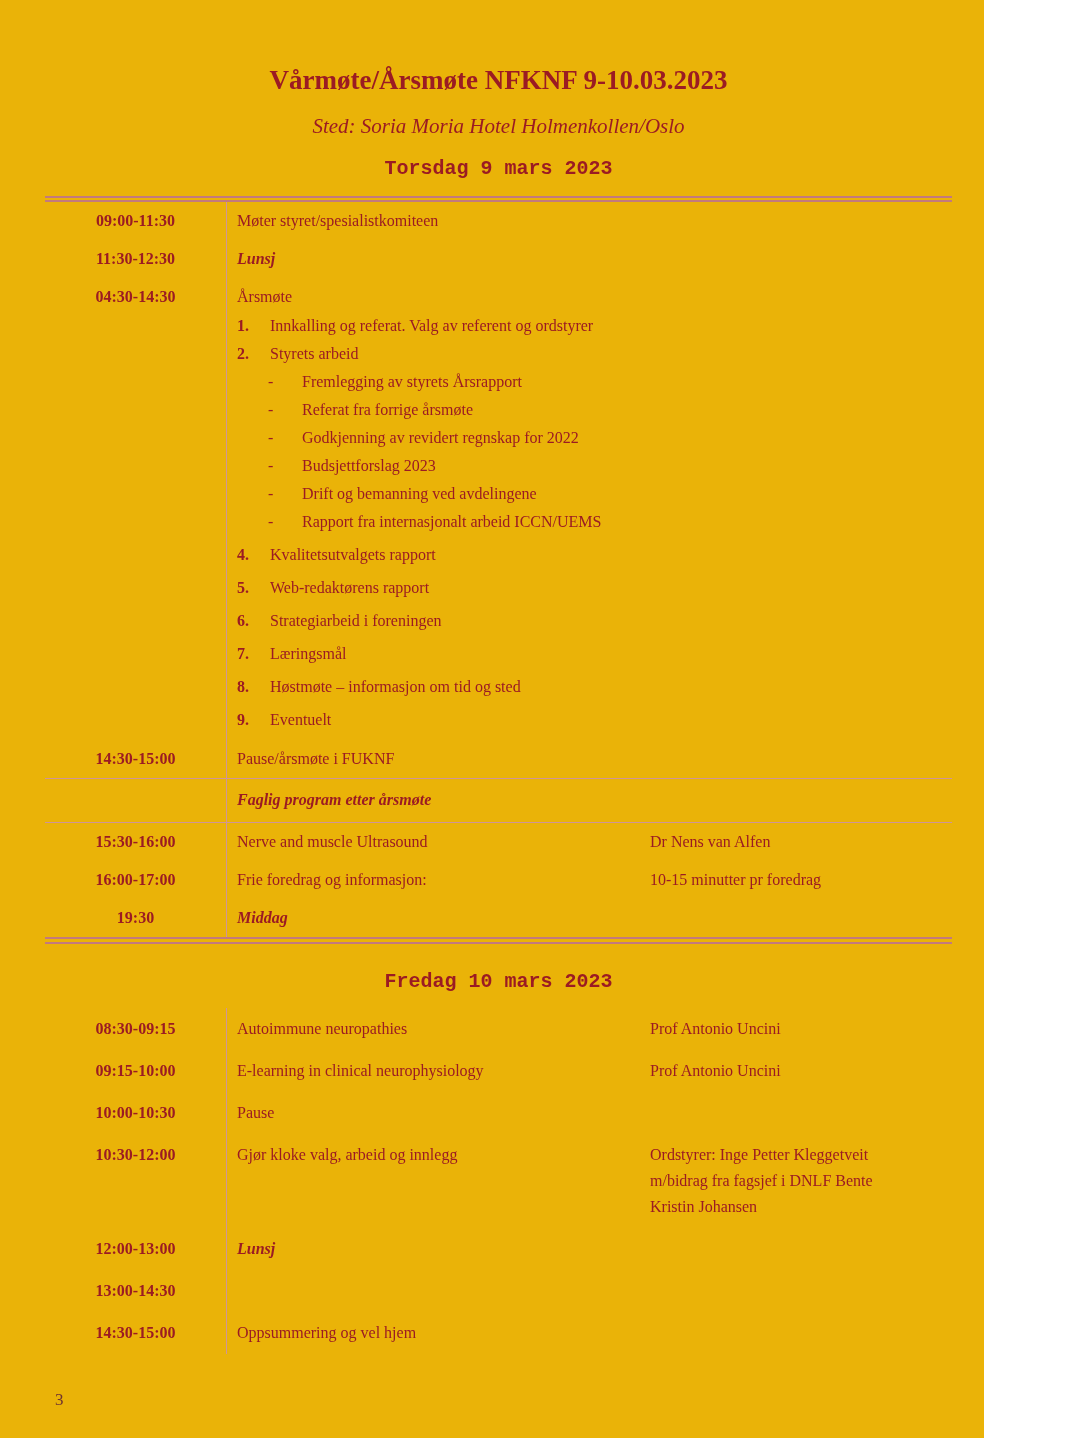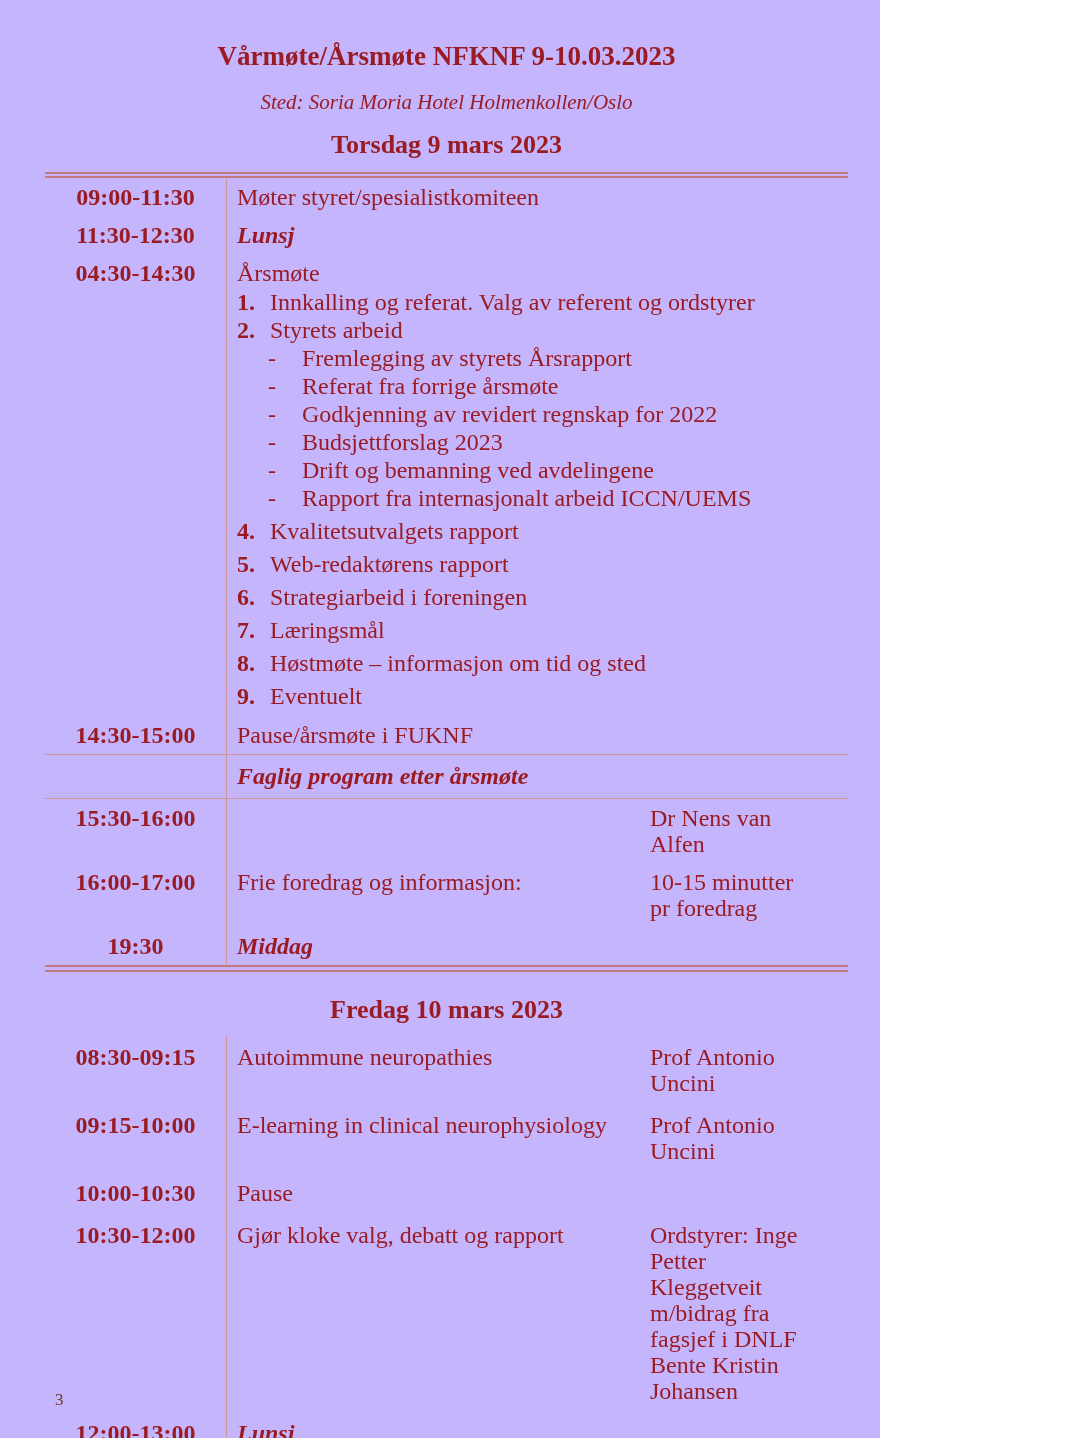--- a/index.html
+++ b/index.html
@@ -9,59 +9,60 @@
   }
   *{margin:0;padding:0;box-sizing:border-box;}
   html,body{background:#ffffff;}
   body{
     font-family:"Liberation Serif","DejaVu Serif",serif;
     color:var(--ink);
     width:1080px;
   }
   .page{
     position:relative;
-    width:880px;height:1438px;
-    background:#c4b5fd;
-    padding:40px 32px 0 45px;
+    width:984px;height:1438px;
+    background:#eab308;
+    padding:64px 32px 0 45px;
     overflow:hidden;
   }
   .title{
     text-align:center;
     font-weight:bold;
     font-size:27px;
     line-height:32px;
   }
   .subtitle{
     text-align:center;
     font-style:italic;
     font-size:21px;
     line-height:28px;
     margin-top:16px;
   }
   .day-heading{
     text-align:center;
     font-weight:bold;
-    font-size:26px;
+    font-size:20px;
     line-height:28px;
     margin-top:15px;
+    font-family:Liberation Mono, monospace;
   }
   .day-heading.second{margin-top:24px;text-align:center;}
   .sched{
     margin-top:13px;
   }
   .sched.bordered{
     border-top:6px double var(--line2);
     border-bottom:7px double var(--line2);
   }
   .sched.second{margin-top:12px;}
   .trow{
     display:grid;
     grid-template-columns:182px 413px 1fr;
   }
-  .tcell{font-size:24px;line-height:26px;}
+  .tcell{font-size:16px;line-height:26px;}
   .time{
     grid-column:1/2;
     font-weight:bold;
     text-align:center;
     border-right:1.5px solid var(--line);
     padding:6px 4px;
   }
   .content{
     grid-column:2/4;
     padding:6px 6px 6px 10px;
@@ -152,20 +153,21 @@
       <div class="tcell content">Pause/årsmøte i FUKNF</div>
     </div>
 
     <div class="trow divided">
       <div class="tcell time"></div>
       <div class="tcell content emph">Faglig program etter årsmøte</div>
     </div>
 
     <div class="trow has-speaker">
       <div class="tcell time">15:30-16:00</div>
+      <div class="tcell content">Nerve and muscle Ultrasound</div>
       <div class="tcell speaker">Dr Nens van Alfen</div>
     </div>
 
     <div class="trow has-speaker">
       <div class="tcell time">16:00-17:00</div>
       <div class="tcell content">Frie foredrag og informasjon:</div>
       <div class="tcell speaker">10-15 minutter pr foredrag</div>
     </div>
 
     <div class="trow">
@@ -191,21 +193,21 @@
       <div class="tcell speaker">Prof Antonio Uncini</div>
     </div>
 
     <div class="trow">
       <div class="tcell time">10:00-10:30</div>
       <div class="tcell content">Pause</div>
     </div>
 
     <div class="trow has-speaker">
       <div class="tcell time">10:30-12:00</div>
-      <div class="tcell content">Gjør kloke valg, debatt og rapport</div>
+      <div class="tcell content">Gjør kloke valg, arbeid og innlegg</div>
       <div class="tcell speaker">Ordstyrer: Inge Petter Kleggetveit m/bidrag fra fagsjef i DNLF Bente Kristin Johansen</div>
     </div>
 
     <div class="trow">
       <div class="tcell time">12:00-13:00</div>
       <div class="tcell content emph">Lunsj</div>
     </div>
 
     <div class="trow">
       <div class="tcell time">13:00-14:30</div>

